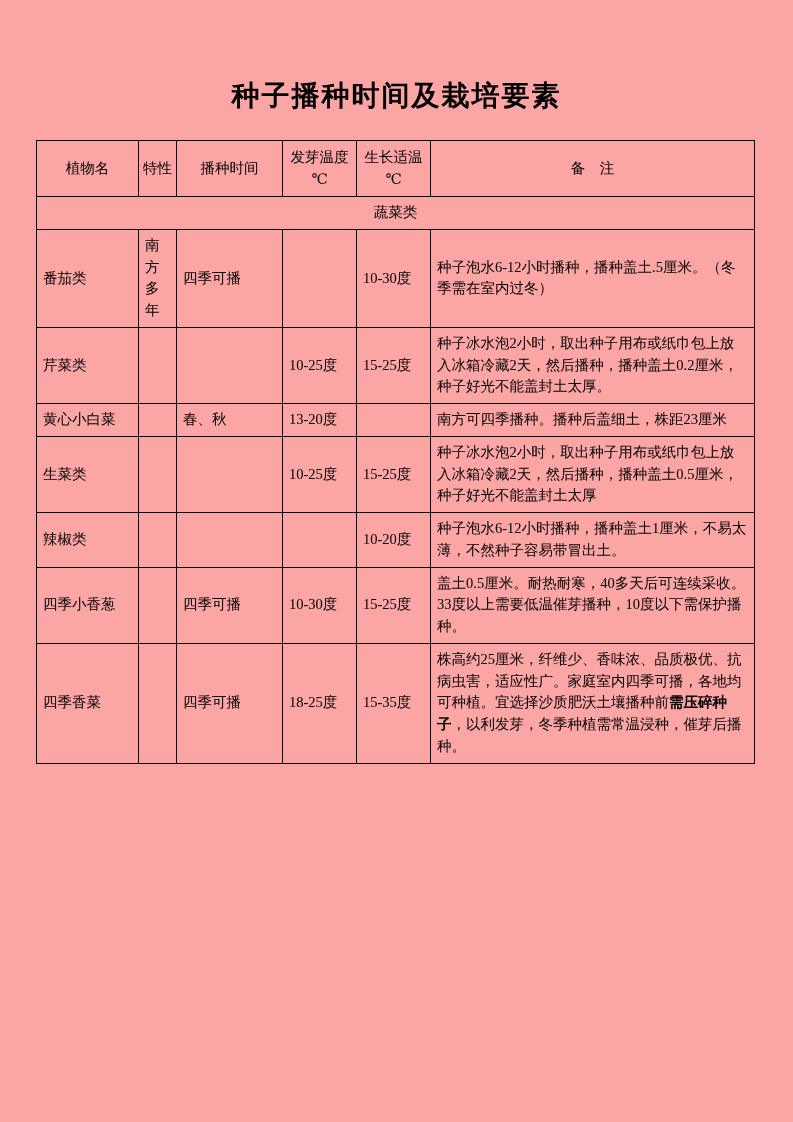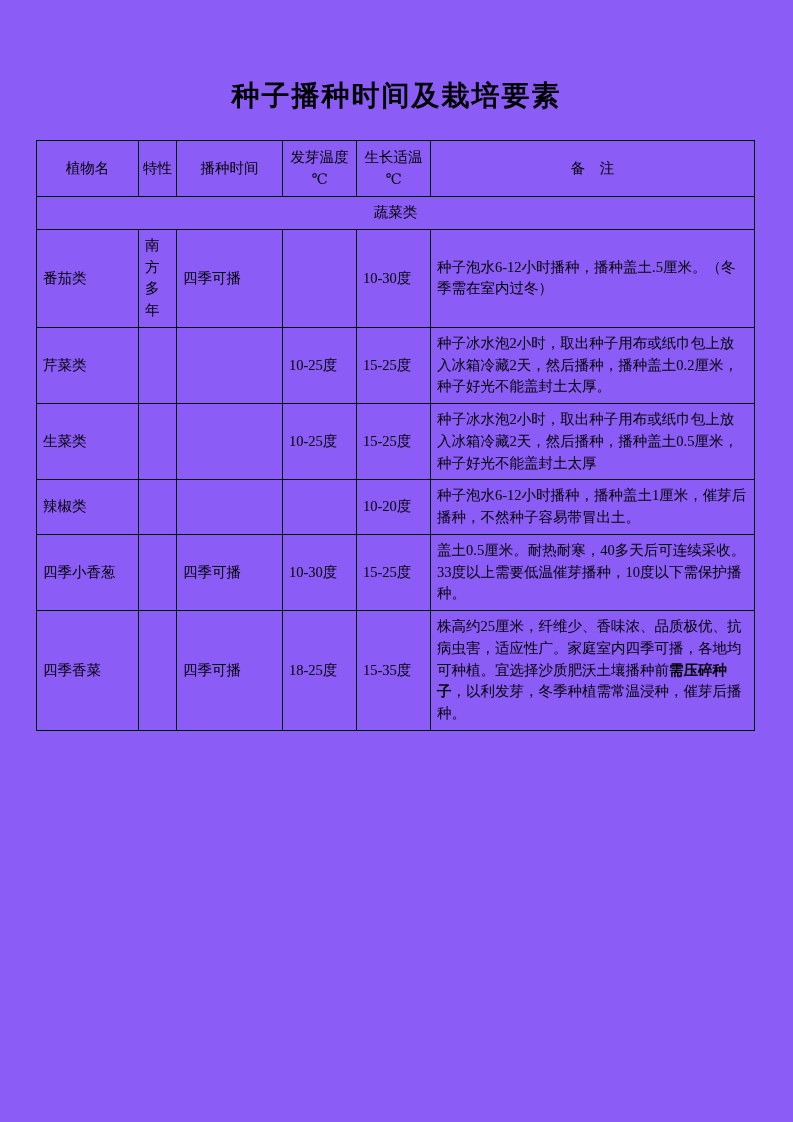--- a/index.html
+++ b/index.html
@@ -10,21 +10,21 @@
   body {
     width: 793px;
     height: 1122px;
     font-family: "Liberation Serif", "DejaVu Serif", serif;
     color: #000000;
     overflow: hidden;
   }
   .page {
     width: 793px;
     height: 1122px;
-    background: #8b5cf6;
+    background: #fca5a5;
     box-sizing: border-box;
   }
   .doc-title {
     margin: 0;
     padding-top: 80px;
     text-align: center;
     font-size: 28px;
     font-weight: bold;
     letter-spacing: 2px;
     line-height: 1.15;
@@ -123,40 +123,48 @@
     <tr>
       <td class="c-name">芹菜类</td>
       <td class="c-trait"></td>
       <td class="c-time"></td>
       <td class="c-germ">10-25度</td>
       <td class="c-grow">15-25度</td>
       <td class="c-remark">种子冰水泡2小时，取出种子用布或纸巾包上放入冰箱冷藏2天，然后播种，播种盖土0.2厘米，种子好光不能盖封土太厚。</td>
     </tr>
 
 
+    <tr>
+      <td class="c-name">黄心小白菜</td>
+      <td class="c-trait"></td>
+      <td class="c-time">春、秋</td>
+      <td class="c-germ">13-20度</td>
+      <td class="c-grow"></td>
+      <td class="c-remark">南方可四季播种。播种后盖细土，株距23厘米</td>
+    </tr>
 
 
 
 
     <tr>
       <td class="c-name">生菜类</td>
       <td class="c-trait"></td>
       <td class="c-time"></td>
       <td class="c-germ">10-25度</td>
       <td class="c-grow">15-25度</td>
       <td class="c-remark">种子冰水泡2小时，取出种子用布或纸巾包上放入冰箱冷藏2天，然后播种，播种盖土0.5厘米，种子好光不能盖封土太厚</td>
     </tr>
 
     <tr>
       <td class="c-name">辣椒类</td>
       <td class="c-trait"></td>
       <td class="c-time"></td>
       <td class="c-germ"></td>
       <td class="c-grow">10-20度</td>
-      <td class="c-remark">种子泡水6-12小时播种，播种盖土1厘米，催芽后播种，不然种子容易带冒出土。</td>
+      <td class="c-remark">种子泡水6-12小时播种，播种盖土1厘米，不易太薄，不然种子容易带冒出土。</td>
     </tr>
 
     <tr>
       <td class="c-name">四季小香葱</td>
       <td class="c-trait"></td>
       <td class="c-time">四季可播</td>
       <td class="c-germ">10-30度</td>
       <td class="c-grow">15-25度</td>
       <td class="c-remark">盖土0.5厘米。耐热耐寒，40多天后可连续采收。33度以上需要低温催芽播种，10度以下需保护播种。</td>
     </tr>

